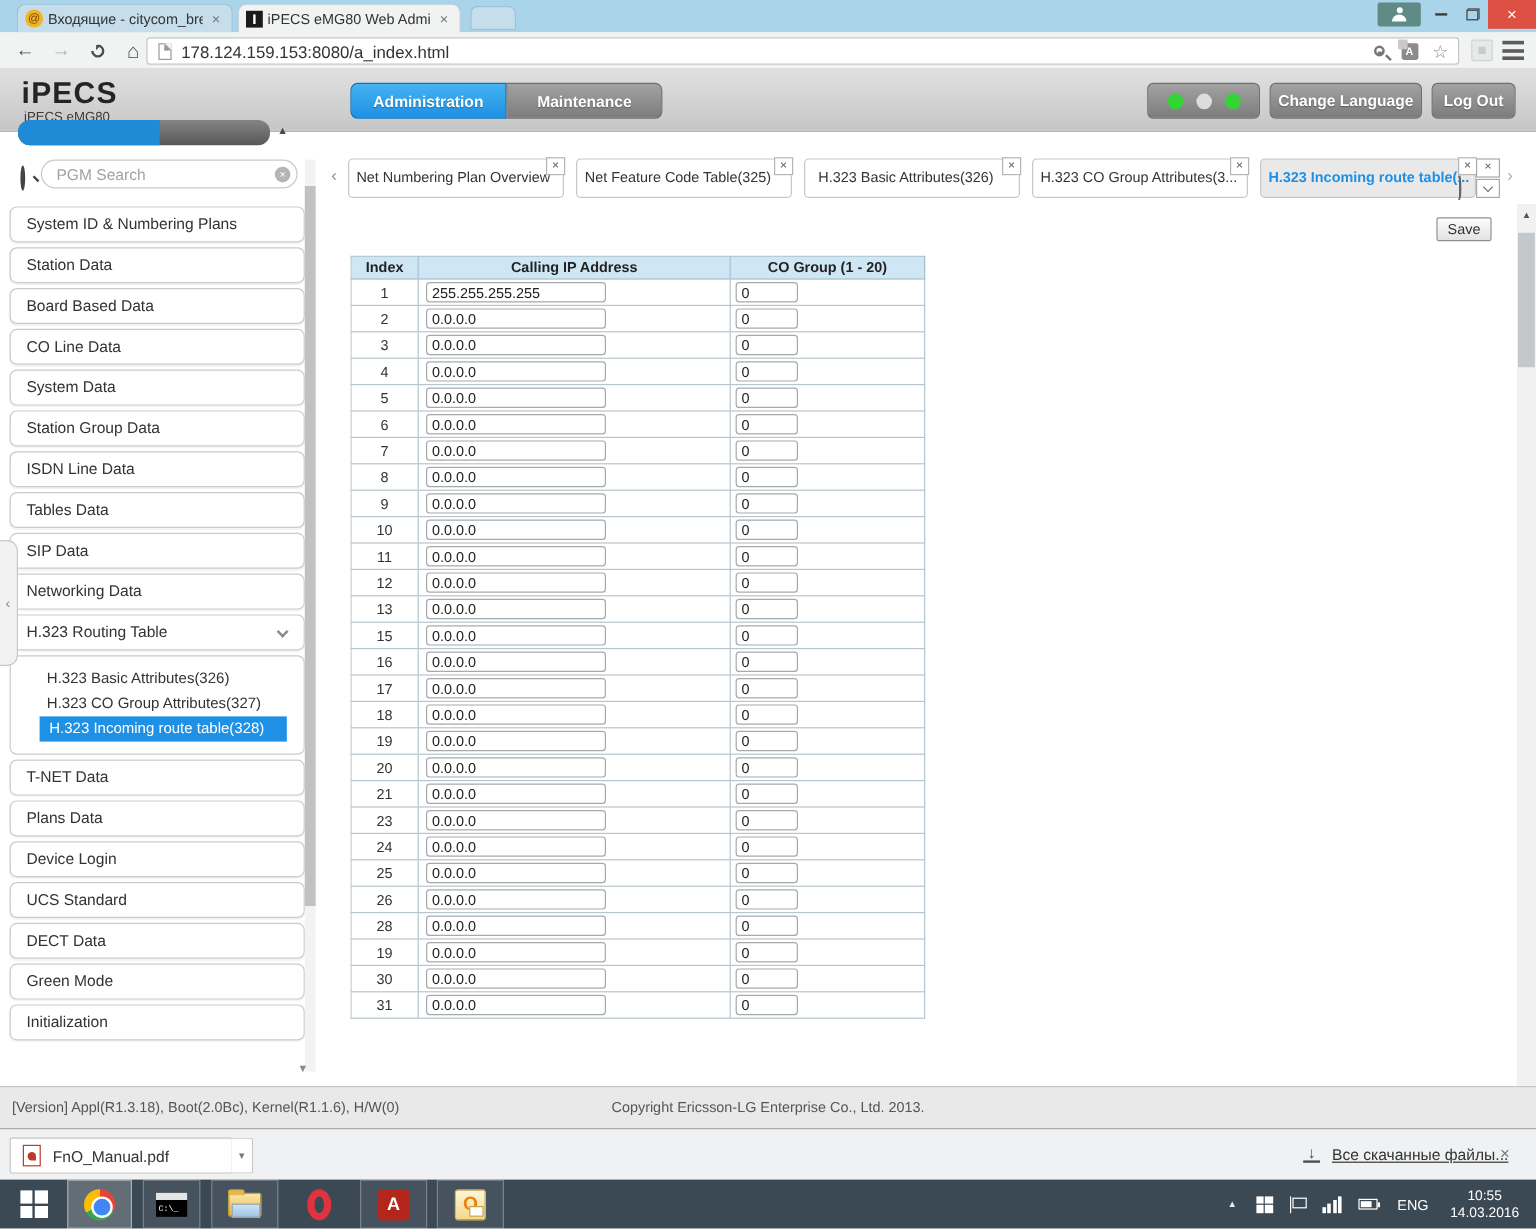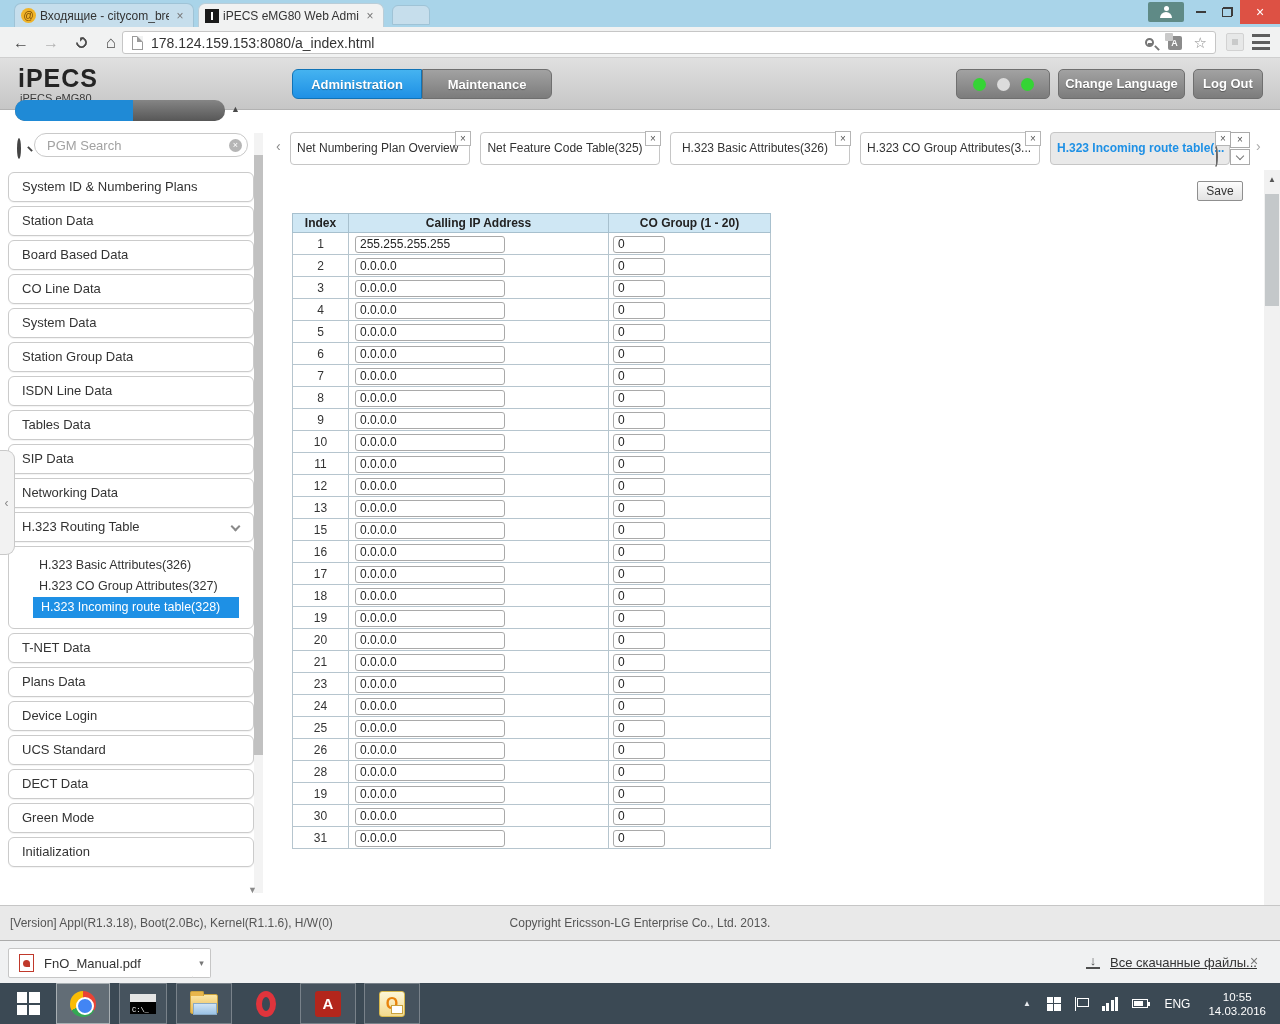--- a/index.html
+++ b/index.html
@@ -171,21 +171,21 @@
   .tb-active { background:rgba(255,255,255,.2); border:1px solid rgba(255,255,255,.45); }
   .start-btn { left:6px; width:44px; }
   .winlogo { width:23px; height:23px; display:grid; grid-template-columns:1fr 1fr; grid-template-rows:1fr 1fr; gap:2px; }
   .winlogo span { background:#fff; }
   .chrome-btn { left:56px; width:54px; }
   .chrome-ic { width:26px; height:26px; border-radius:50%;
                background:conic-gradient(#ea4335 0 120deg,#34a853 120deg 240deg,#fbbc05 240deg 360deg); position:relative; }
   .chrome-ic::after { content:""; position:absolute; left:6px; top:6px; width:14px; height:14px; border-radius:50%;
                       background:#4285f4; border:2.5px solid #fff; }
   .cmd-btn { left:119px; width:48px; }
-  .cmd-ic { width:26px; height:20px; background:#000; border-top:8px solid #e5e5e5; color:#fff; font-size:7px;
+  .cmd-ic { width:26px; height:20px; background:#000; border-top:6px solid #e5e5e5; color:#fff; font-size:7px;
             font-family:"Liberation Mono",monospace; line-height:16px; padding-left:2px; }
   .expl-btn { left:176px; width:56px; }
   .folder-ic { width:28px; height:20px; background:linear-gradient(#fbe7a8,#e8b64c); border:1px solid #caa23d;
                border-radius:2px; position:relative; }
   .folder-ic::before { content:""; position:absolute; left:-1px; top:-4px; width:12px; height:4px; background:#e8b64c;
                        border:1px solid #caa23d; border-bottom:none; border-radius:2px 2px 0 0; }
   .folder-ic::after { content:""; position:absolute; left:2px; top:8px; width:22px; height:10px;
                       background:linear-gradient(#cfe3f5,#9cc3e5); border:1px solid #88a9c6; }
   .opera-btn { left:240px; width:52px; }
   .opera-ic { width:20px; height:26px; border:6px solid #e0343c; border-radius:50%; }

